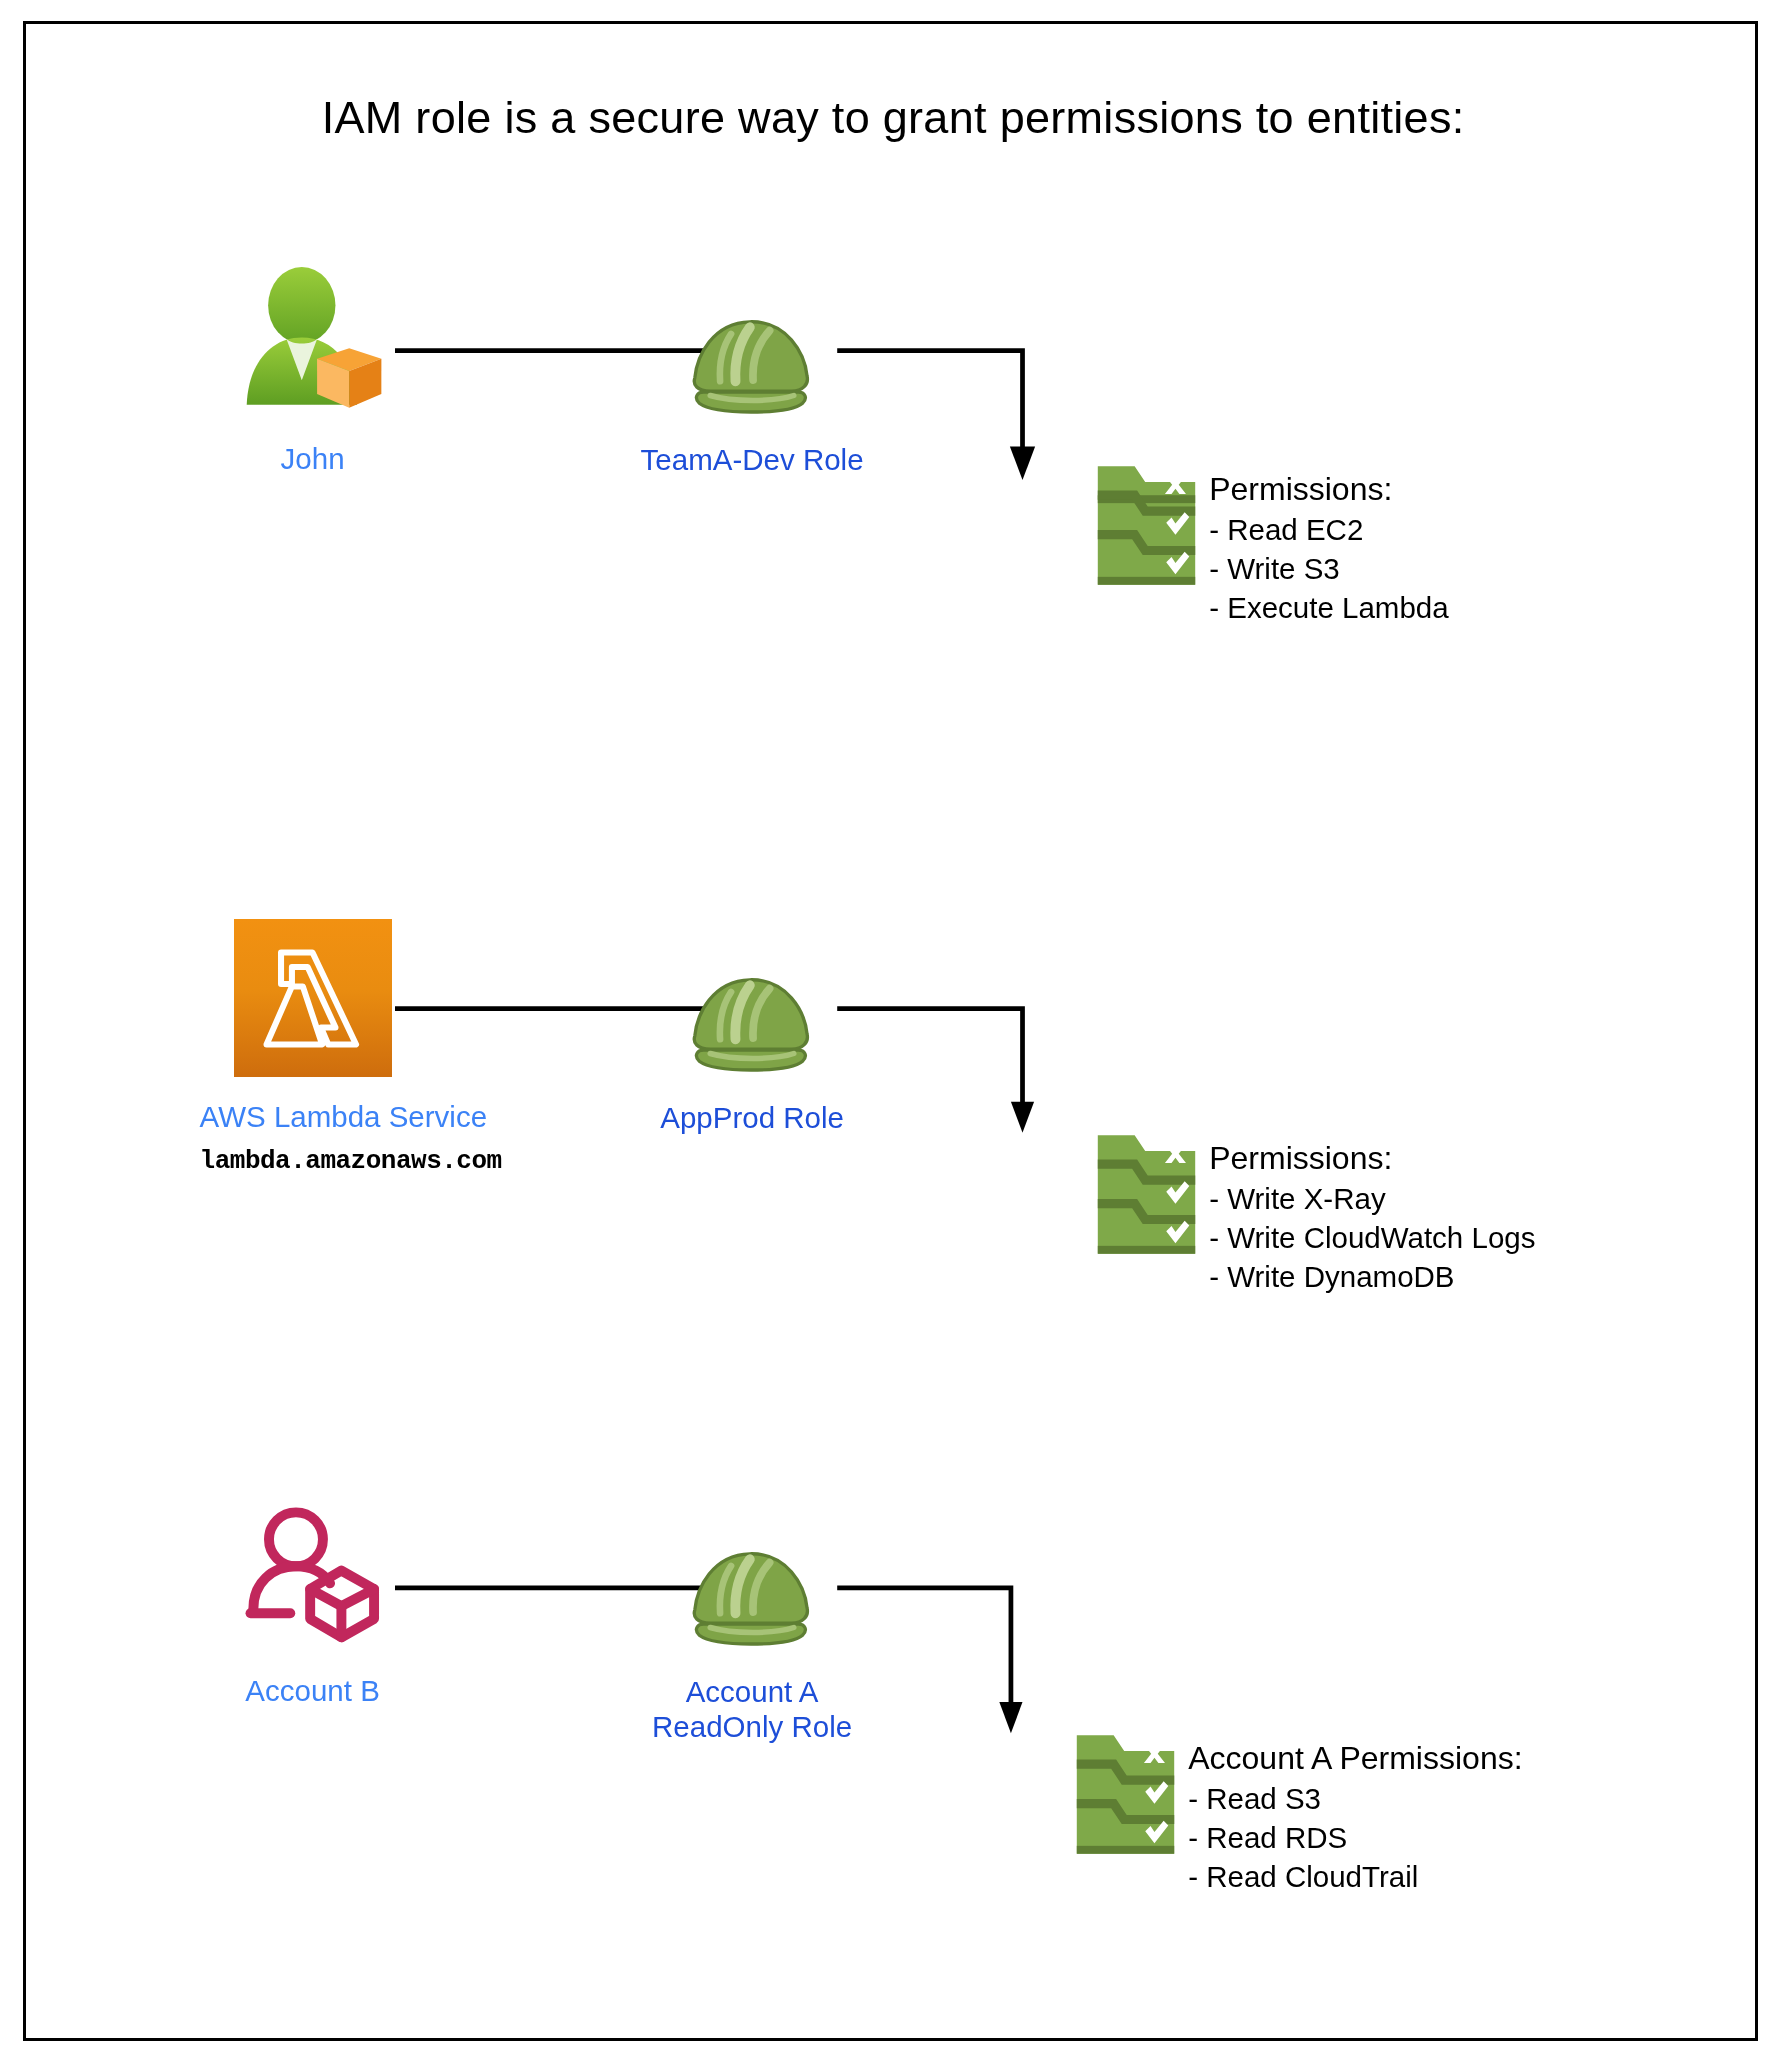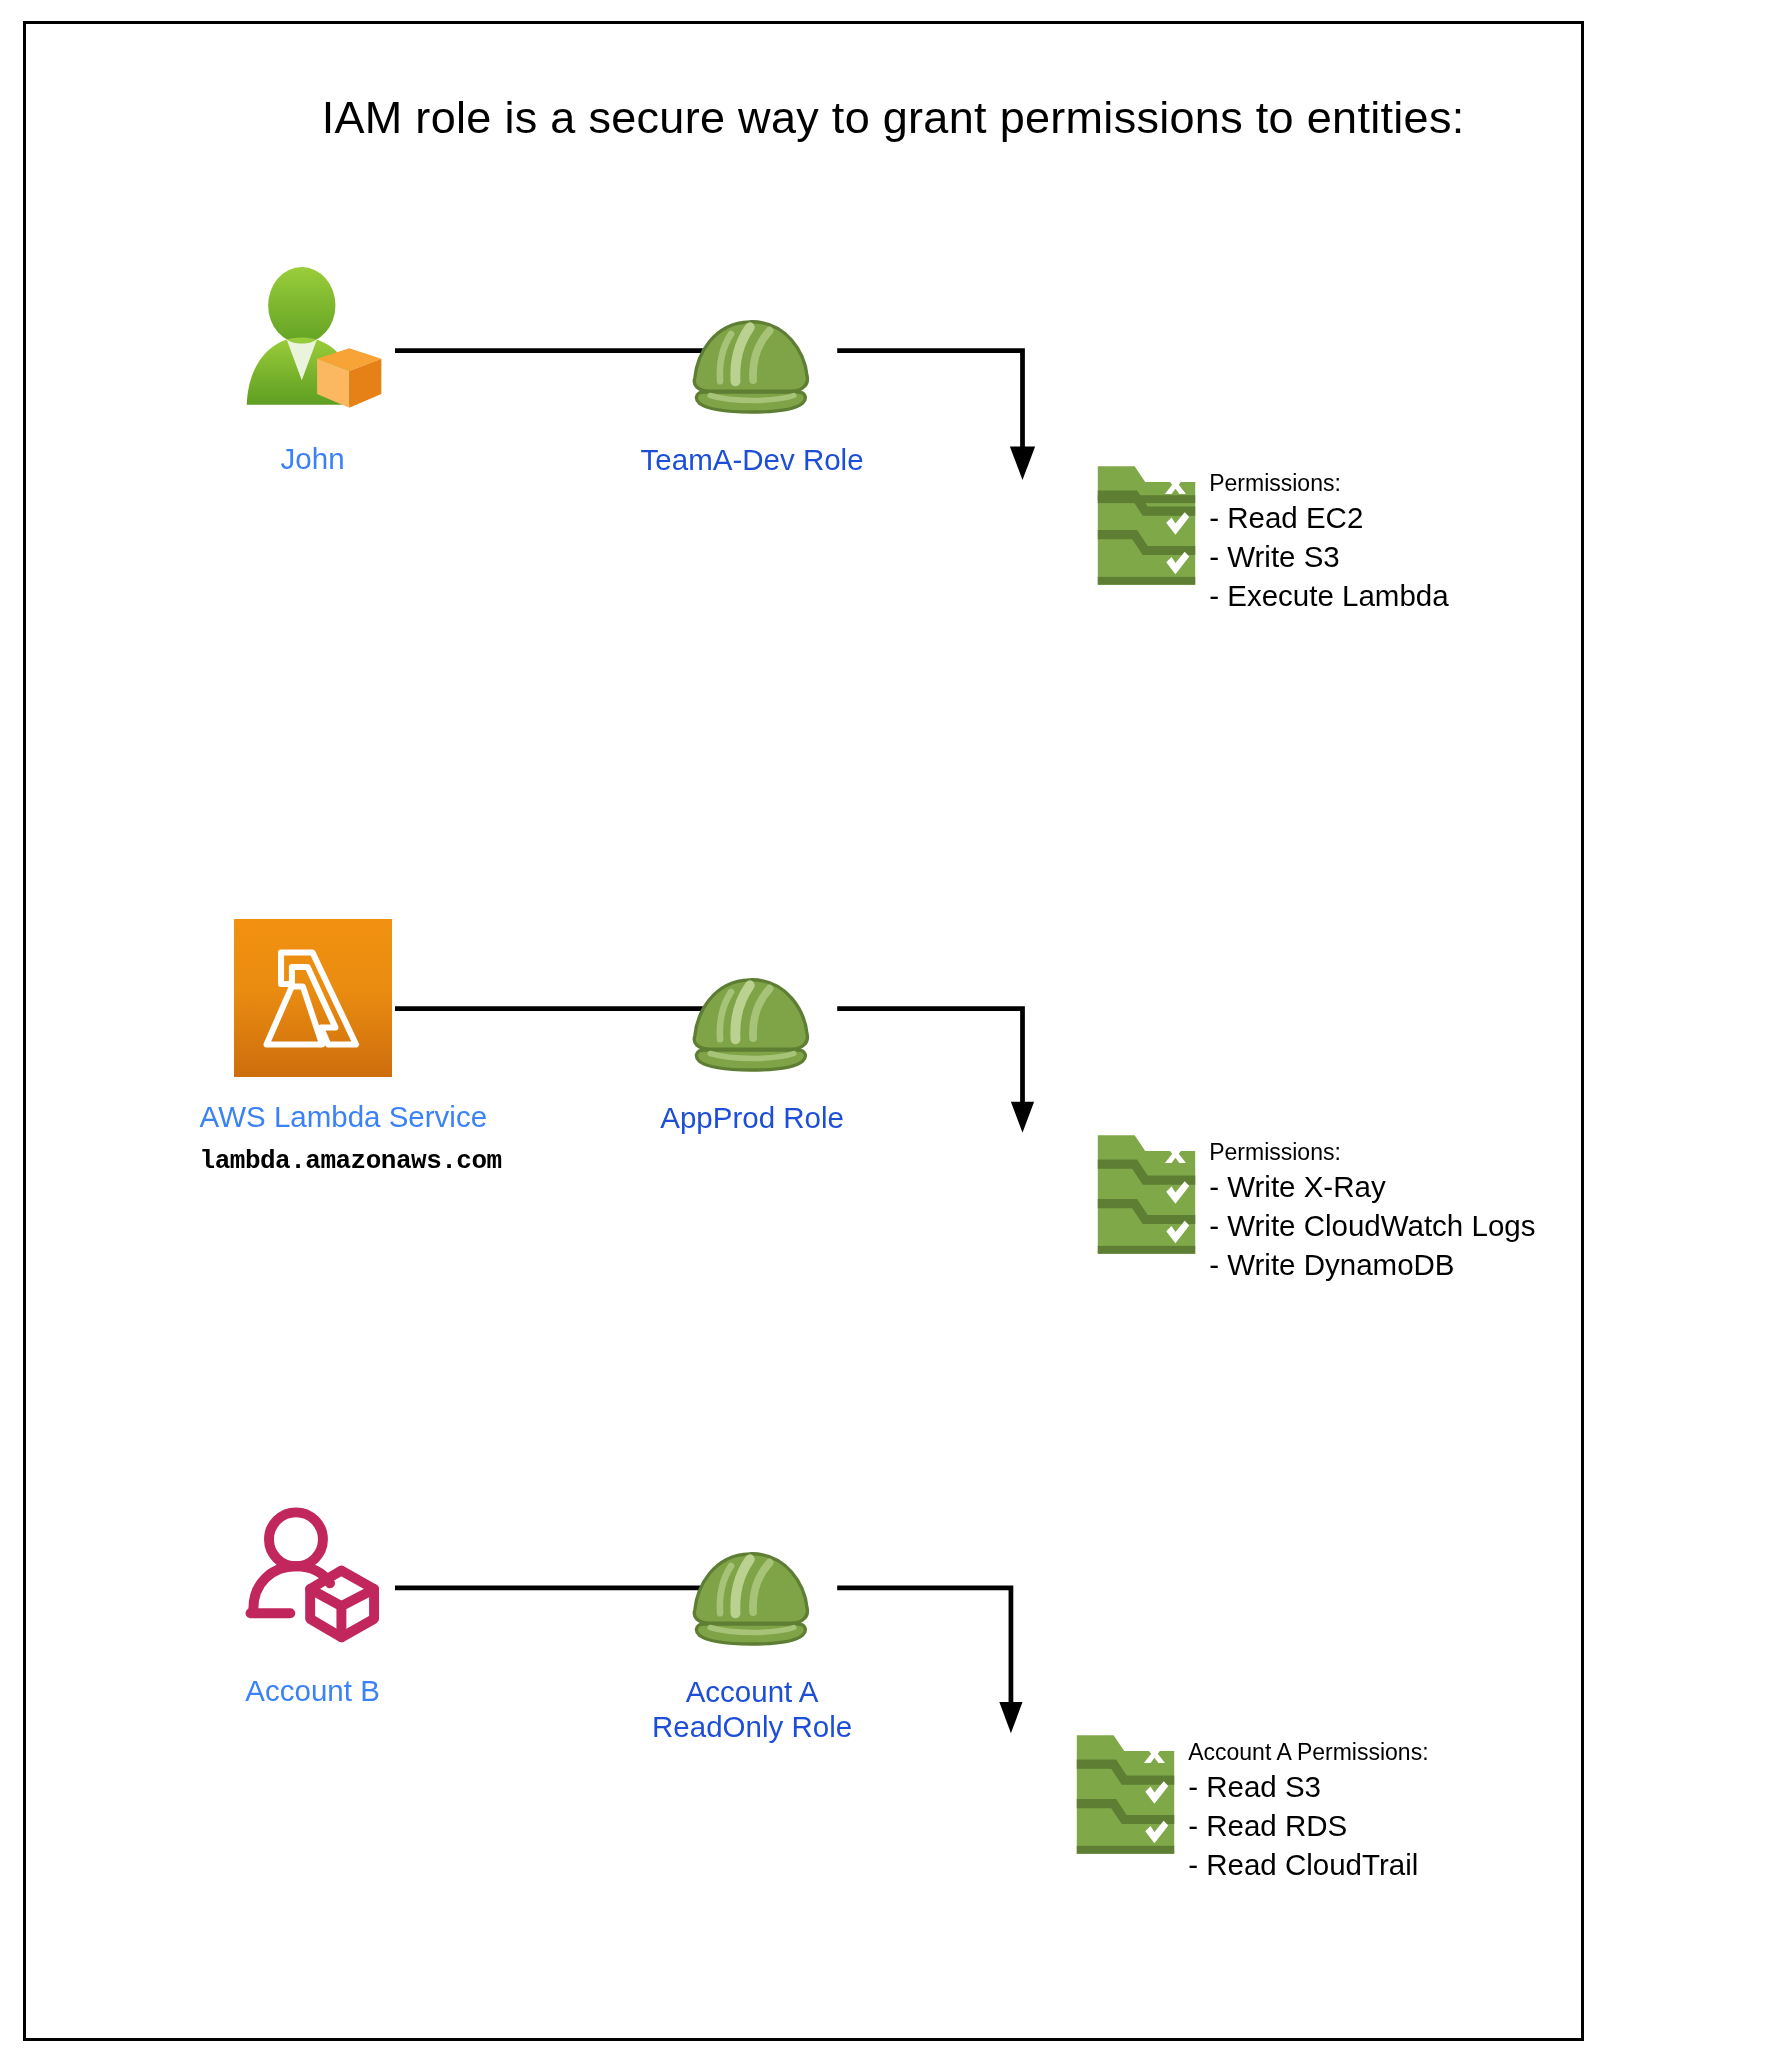--- a/index.html
+++ b/index.html
@@ -13,21 +13,21 @@
     font-family: "Liberation Sans", sans-serif;
     position: relative;
     overflow: hidden;
   }
 
   
   #page-frame {
     position: absolute;
     left: 22.6px;
     top: 21px;
-    width: 1561px;
+    width: 1735px;
     height: 2020px;
     border: 3.7px solid #000000;
     box-sizing: border-box;
     background: #ffffff;
   }
 
   
   #diagram-title {
     position: absolute;
     left: 0;
@@ -122,21 +122,21 @@
     left: 1069px;
     top: 200px;
     display: flex;
     align-items: flex-start;
   }
   .perm-text {
     margin-left: 11.6px;
     padding-top: 7.4px;
   }
   .perm-title {
-    font-size: 23px;
+    font-size: 32px;
     color: #000000;
     white-space: nowrap;
     line-height: 1.32;
   }
   .perm-item {
     font-size: 29.5px;
     color: #000000;
     white-space: nowrap;
     line-height: 1.32;
   }

